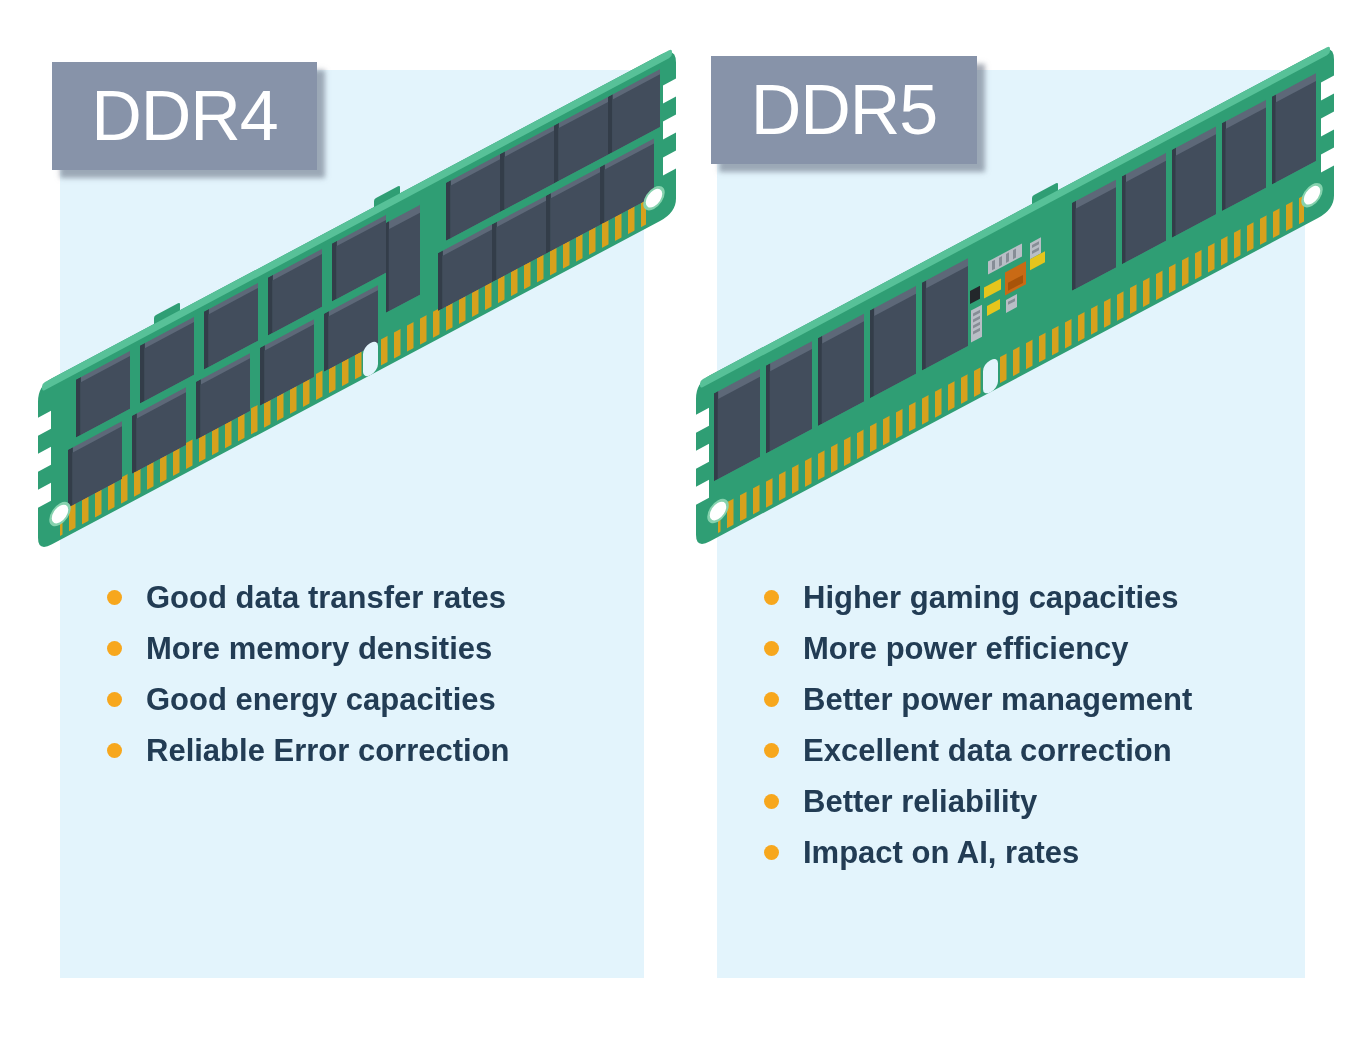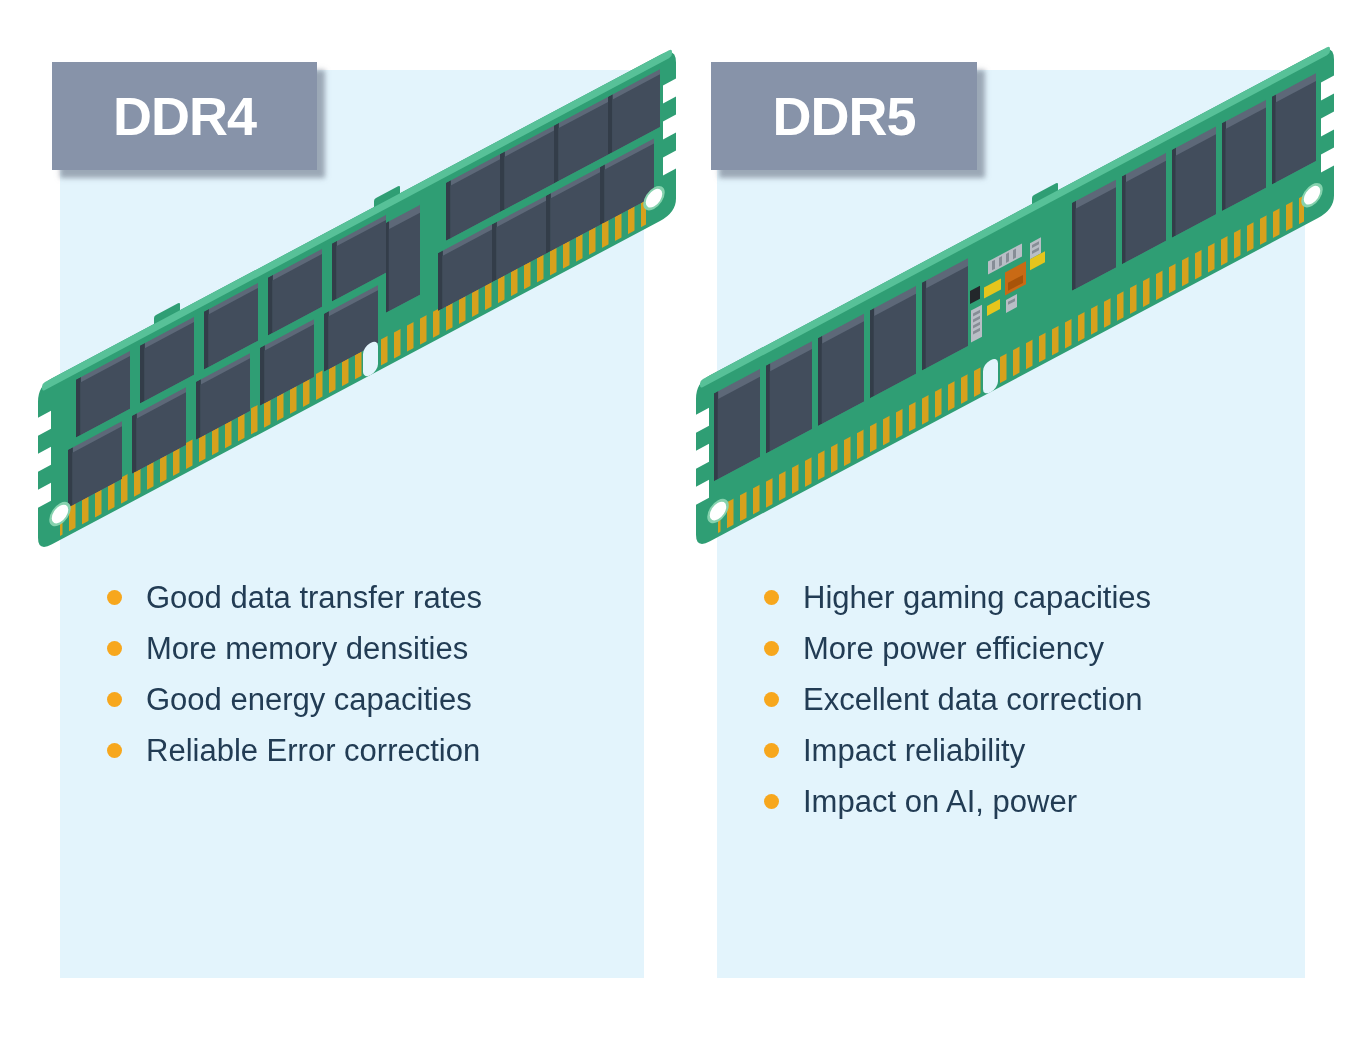--- a/index.html
+++ b/index.html
@@ -11,27 +11,27 @@
   *{margin:0;padding:0;box-sizing:border-box;}
   html,body{width:1362px;height:1038px;background:#ffffff;overflow:hidden;
     font-family:"Liberation Sans", sans-serif;}
   .stage{position:relative;width:1362px;height:1038px;background:#fff;}
   .panel{position:absolute;top:70px;height:908px;background:var(--panel-bg);}
   .panel.left{left:60px;width:584px;}
   .panel.right{left:717px;width:588px;}
   .label-box{position:absolute;display:flex;align-items:center;justify-content:center;
     background:var(--label-bg);box-shadow:8px 8px 5px rgba(96,106,124,0.55);z-index:5;}
   .label-box.l4{left:52px;top:62px;width:265px;height:108px;}
-  .label-box.l5{left:711px;top:62px;width:266px;height:108px;}
-  .label-box span{color:var(--label-text);font-size:54px;font-weight:bold;letter-spacing:-1px;}
+  .label-box.l5{left:711px;top:56px;width:266px;height:108px;}
+  .label-box span{color:var(--label-text);font-size:70px;font-weight:normal;letter-spacing:-1px;}
   .features{position:absolute;left:0;top:502px;list-style:none;width:100%;z-index:4;}
   .features li{display:flex;align-items:center;height:51px;}
   .features .bullet{width:15px;height:15px;border-radius:50%;background:var(--bullet);
     margin-left:47px;margin-right:24px;flex:0 0 auto;}
-  .features .ftext{color:var(--feature-text);font-size:31px;font-weight:normal;white-space:nowrap;}
+  .features .ftext{color:var(--feature-text);font-size:31px;font-weight:bold;white-space:nowrap;}
   svg.module{position:absolute;transform:skewY(-28deg);transform-origin:0 0;z-index:3;overflow:visible;}
   .pcb{fill:var(--pcb-green);}
   .pcblip{fill:var(--pcb-lip);}
   .pin{fill:var(--pin-gold);}
   .notch{fill:var(--panel-bg);}
   .hole{fill:#ffffff;stroke:var(--hole-ring);stroke-width:2.5px;}
   .chip-top{fill:#5d6878;} .chip-left{fill:#333d49;} .chip-face{fill:var(--chip-face);}
   .cmp-gray{fill:#b9bec6;} .cmp-stripe{fill:#868d96;} .cmp-yellow{fill:#e5c51d;}
   .cmp-orange{fill:#c96a15;} .cmp-orange-dk{fill:#a85409;} .cmp-black{fill:#23272b;}
 </style>
@@ -66,29 +66,33 @@
         <li>
           <span class="bullet"></span>
           <span class="ftext">Higher gaming capacities</span>
         </li>
         <li>
           <span class="bullet"></span>
           <span class="ftext">More power efficiency</span>
         </li>
         <li>
           <span class="bullet"></span>
+          <span class="ftext">Better power management</span>
+        </li>
+        <li>
+          <span class="bullet"></span>
           <span class="ftext">Excellent data correction</span>
         </li>
         <li>
           <span class="bullet"></span>
-          <span class="ftext">Impact reliability</span>
+          <span class="ftext">Better reliability</span>
         </li>
         <li>
           <span class="bullet"></span>
-          <span class="ftext">Impact on AI, power</span>
+          <span class="ftext">Impact on AI, rates</span>
         </li>
       </ul>
   </div>
 
   <div class="label-box l4">
     <span>DDR4</span>
   </div>
 
   <div class="label-box l5">
     <span>DDR5</span>

